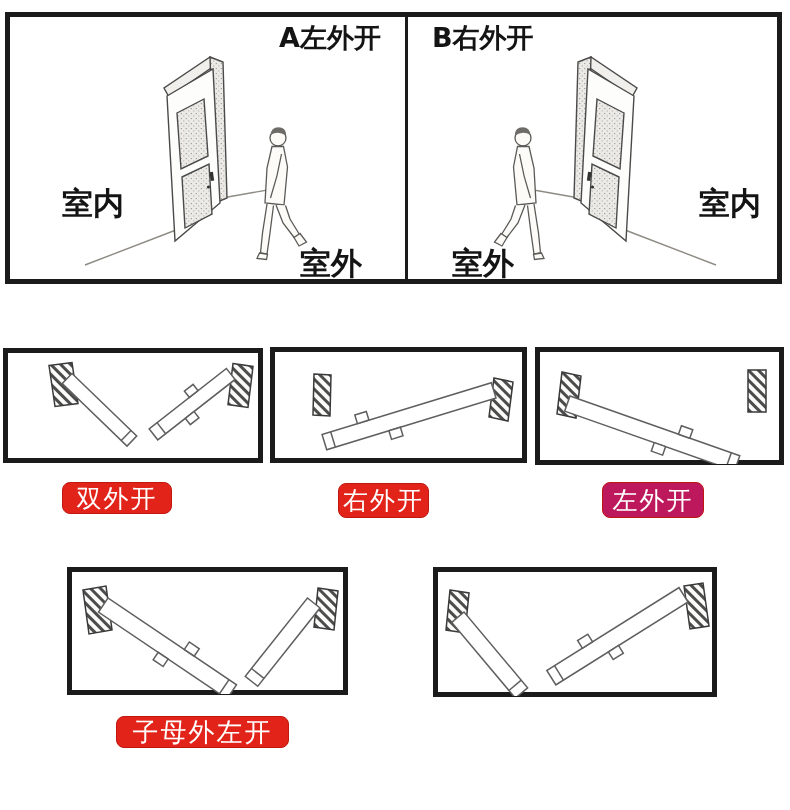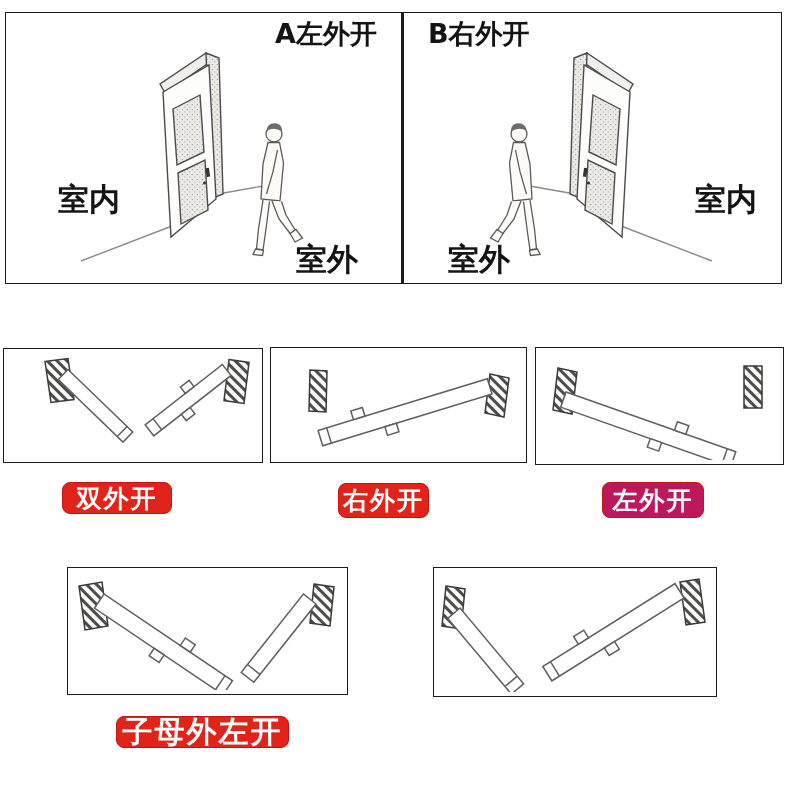--- a/index.html
+++ b/index.html
@@ -1,28 +1,28 @@
 <!DOCTYPE html>
 <html><head>
 <meta charset="utf-8">
 <style>
   html,body{margin:0;padding:0;background:#ffffff;}
   .canvas{position:relative;width:790px;height:810px;background:#ffffff;overflow:hidden;
           font-family:"DejaVu Sans","Liberation Sans",sans-serif;color:#161616;}
-  .box{position:absolute;border:1px solid #ef4444;background:#fff;box-sizing:border-box;}
+  .box{position:absolute;border:5px solid #ef4444;background:#fff;box-sizing:border-box;}
   .panel{position:absolute;top:0;height:100%;box-sizing:border-box;}
   .panel svg{position:absolute;left:0;top:0;}
   .cn{position:absolute;font-weight:bold;line-height:1.1;white-space:nowrap;color:#141414;}
   .ttl{font-size:27px;}
   .room{font-size:31px;font-family:Liberation Serif, serif;}
   .pill{position:absolute;display:flex;align-items:center;justify-content:center;
-        color:#ffffff;font-weight:bold;border-radius:8px;box-sizing:border-box;
+        color:#ffffff;font-weight:normal;border-radius:8px;box-sizing:border-box;
         border:1px solid #c01711;letter-spacing:2px;text-align:center;}
   .pill.small{font-size:25px;}
-  .pill.wide{font-size:30px;}
+  .pill.wide{font-size:26px;}
   svg{display:block;}
 </style>
 </head>
 <body>
 
 <div class="canvas">
 
   <div class="box" style="left: 5px; top: 12px; width: 777px; height: 272px; border-color: rgb(27, 27, 27);">
 
     <div class="panel" style="left:0;width:398px;border-right:3px solid #1b1b1b;">

